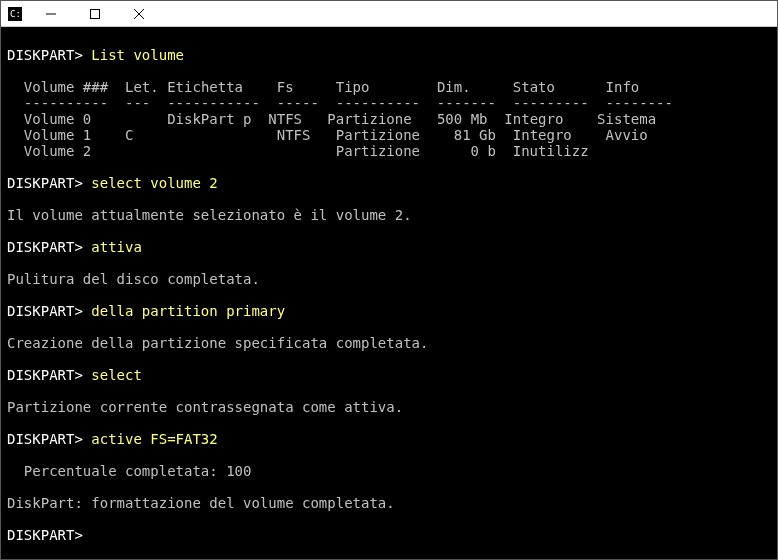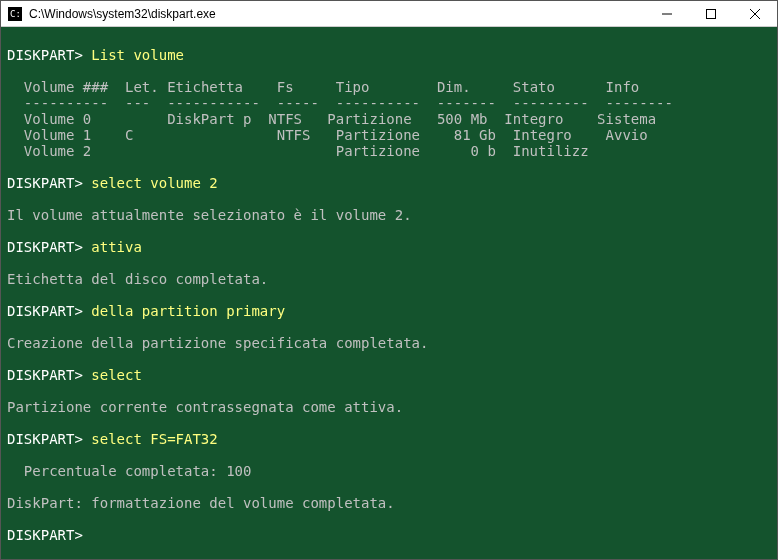--- a/index.html
+++ b/index.html
@@ -46,21 +46,21 @@
     display: flex;
     align-items: center;
     justify-content: center;
     font-family: "Segoe UI", sans-serif;
     font-size: 10px;
     color: #000;
     cursor: default;
   }
   .terminal {
     flex: 1;
-    background: #14532d;
+    background: #000000;
     color: #c0c0c0;
     padding: 4px 6px;
     font-family: Consolas, "Lucida Console", monospace;
     font-size: 14px;
     line-height: 16px;
     white-space: pre;
     overflow: hidden;
   }
   .prompt { color: #ffffff; }
   .cmd { color: #ffff80; }
@@ -70,21 +70,20 @@
 <body>
 
 <div class="window">
   <div class="titlebar">
     <span class="icon">
       <svg width="14" height="14" viewBox="0 0 14 14">
         <rect x="0" y="0" width="14" height="14" fill="#000"></rect>
         <text x="2" y="10" font-size="9" fill="#fff" font-family="monospace">C:</text>
       </svg>
     </span>
-    <span class="title">C:\Windows\system32\diskpart.exe</span>
     <div class="controls">
       <div class="ctrl">
         <svg width="10" height="10">
             <line x1="0" y1="5" x2="10" y2="5" stroke="#000" stroke-width="1"></line>
           </svg>
       </div>
       <div class="ctrl">
         <svg width="10" height="10">
             <rect x="0.5" y="0.5" width="9" height="9" fill="none" stroke="#000" stroke-width="1"></rect>
           </svg>
@@ -106,30 +105,30 @@
   <span>Volume 0</span>         <span>DiskPart p</span>  <span>NTFS</span>   <span>Partizione</span>   <span>500 Mb</span>  <span>Integro</span>    <span>Sistema</span>
   <span>Volume 1</span>    <span>C</span>                 <span>NTFS</span>   <span>Partizione</span>    <span>81 Gb</span>  <span>Integro</span>    <span>Avvio</span>
   <span>Volume 2</span>                             <span>Partizione</span>      <span>0 b</span>  <span>Inutilizz</span>
 
 <span class="prompt">DISKPART&gt;</span> <span class="cmd">select volume 2</span>
 
 <span>Il volume attualmente selezionato è il volume 2.</span>
 
 <span class="prompt">DISKPART&gt;</span> <span class="cmd">attiva</span>
 
-<span>Etichetta del disco completata.</span>
+<span>Pulitura del disco completata.</span>
 
 <span class="prompt">DISKPART&gt;</span> <span class="cmd">della partition primary</span>
 
 <span>Creazione della partizione specificata completata.</span>
 
 <span class="prompt">DISKPART&gt;</span> <span class="cmd">select</span>
 
 <span>Partizione corrente contrassegnata come attiva.</span>
 
-<span class="prompt">DISKPART&gt;</span> <span class="cmd">select FS=FAT32</span>
+<span class="prompt">DISKPART&gt;</span> <span class="cmd">active FS=FAT32</span>
 
 <span>  Percentuale completata: 100</span>
 
 <span>DiskPart: formattazione del volume completata.</span>
 
 <span class="prompt">DISKPART&gt;</span></span></div>
 </div>
 
 </body></html>

